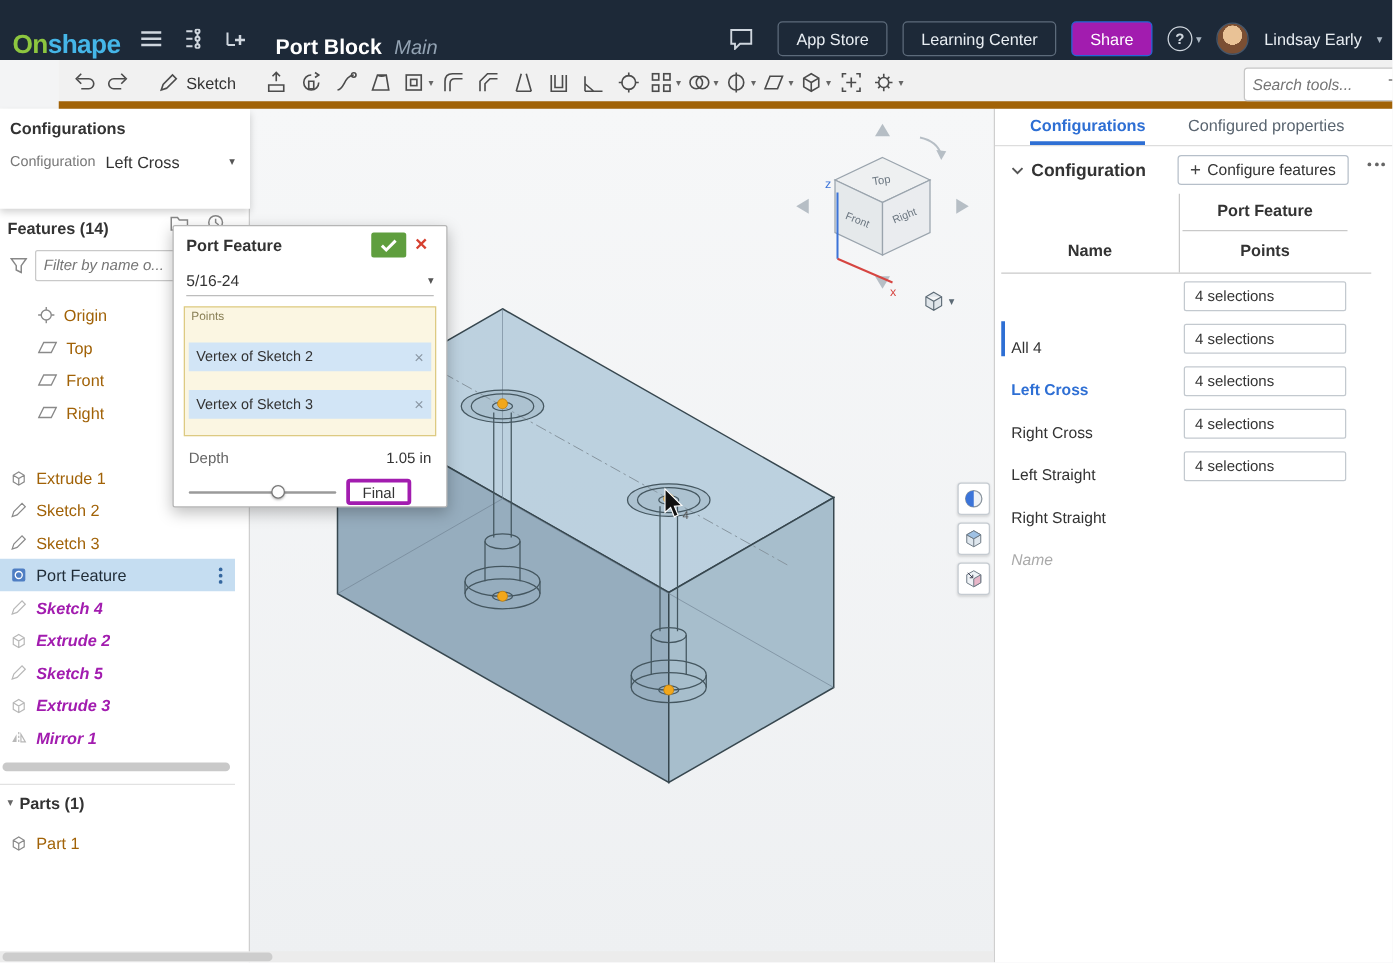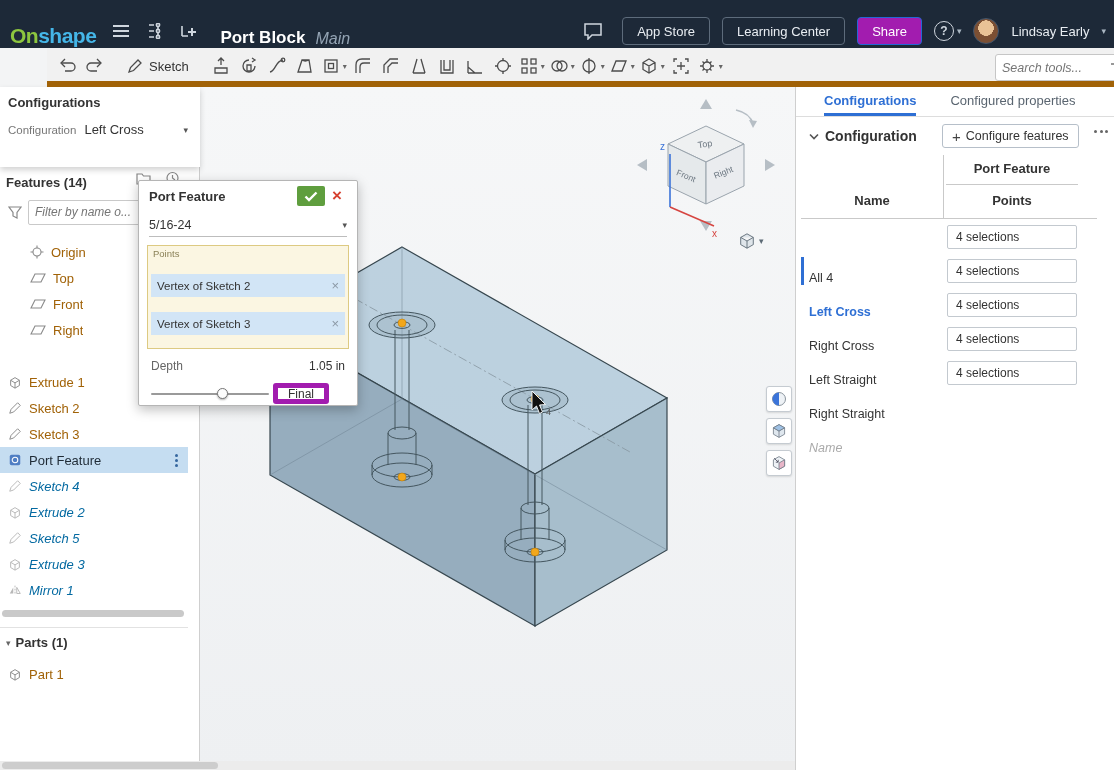--- a/index.html
+++ b/index.html
@@ -42,21 +42,21 @@
   .config-label { font-size:11.5px; color:#777; }
   .config-select { flex:1; display:flex; align-items:center; justify-content:space-between; font-size:13px; color:#333; cursor:pointer; padding-right:4px; }
   .features-header { position:absolute; left:6px; top:88px; font-size:13px; font-weight:bold; color:#333; }
   .fh-icons { position:absolute; left:136px; top:84px; display:flex; gap:14px; }
   .fh-icons svg { stroke:#888; fill:none; stroke-width:1.2; }
   .filter-row { position:absolute; left:8px; top:112px; width:184px; height:26px; display:flex; align-items:center; gap:6px; }
   .filter-row svg { stroke:#888; fill:none; stroke-width:1.2; flex:none; }
   .filter-row input { flex:1; height:25px; border:1px solid #c9c9c9; border-radius:2px; padding:0 6px; font-size:12px; font-style:italic; color:#000000; outline:none; min-width:0; font-family:inherit; }
   .trow { position:absolute; left:0; width:188px; height:26px; display:flex; align-items:center; padding-left:8px; cursor:pointer; color:#a16207; font-size:13px; gap:7px; }
   .trow.indent { padding-left:30px; }
-  .trow.dim { color:#0369a1; font-style:italic; }
+  .trow.dim { color:#a21caf; font-style:italic;font-weight:bold; }
   .trow.selected { background:#c5ddf1; color:#1f2b36; }
   .trow svg { flex:none; stroke:#8a8a8a; fill:none; stroke-width:1.1; }
   .trow.dim svg { stroke:#b8b8b8; }
   .tlabel { white-space:nowrap; overflow:hidden; }
   .dots-v { display:flex; flex-direction:column; gap:2px; margin-left:auto; margin-right:10px; }
   .dots-v i, .dots-h i { width:3px; height:3px; border-radius:50%; background:#35679f; display:block; }
   .dots-h { display:flex; gap:2.5px; align-items:center; }
   .dots-h i { background:#666; }
   .hscroll { position:absolute; left:2px; top:523px; width:182px; height:7px; background:#c9c9c9; border-radius:4px; }
   .vscroll { position:absolute; left:189px; top:141px; width:6px; height:150px; background:#c9c9c9; border-radius:3px; }
@@ -71,21 +71,21 @@
   .dlg-select { margin:2px 10px 0 10px; height:24px; border-bottom:1px solid #bdbdbd; display:flex; align-items:center; justify-content:space-between; font-size:12.5px; color:#333; cursor:pointer; }
   .points-box { margin:8px 8px 0 8px; height:104px; background:#fbf6e2; border:1px solid #ddca82; padding:2px 3px; overflow:hidden; }
   .points-label { font-size:9.5px; color:#8a8157; margin:0 0 2px 2px; }
   .pt-row { height:23px; background:#d2e5f6; margin-bottom:1px; display:flex; align-items:center; padding:0 6px; font-size:11.5px; color:#333;margin-top:15px; }
   .pt-row .x { margin-left:auto; color:#8b98a5; font-size:13px; cursor:pointer; }
   .depth-row { margin:10px 12px 0 12px; display:flex; justify-content:space-between; font-size:12px; }
   .depth-row .dl { color:#666; } .depth-row .dv { color:#333; }
   .slider-row { position:relative; margin:10px 12px 0 12px; height:22px; }
   .slider-track { position:absolute; left:0; top:10px; width:118px; height:2px; background:#9a9a9a; border-radius:1px; }
   .slider-handle { position:absolute; left:66px; top:5px; width:11px; height:11px; border-radius:50%; background:#fdfdfd; border:1px solid #777; box-shadow:0 1px 2px rgba(0,0,0,.3); cursor:pointer; }
-  .final-btn { position:absolute; right:16px; top:0; height:21px; padding:0 10px; border:5px solid #a21caf; border-radius:3px; background:#fff; font-size:12px; color:#333; display:flex; align-items:center; cursor:pointer; }
+  .final-btn { position:absolute; right:16px; top:0; height:21px; padding:0 10px; border:3px solid #a21caf; border-radius:3px; background:#fff; font-size:12px; color:#333; display:flex; align-items:center; cursor:pointer; }
   
   .viewport { position:absolute; left:200px; top:87px; width:595px; height:683px; background:linear-gradient(#f6f7f8,#eef0f2); z-index:1; }
   .viewcube-opt { position:absolute; left:538px; top:145px; display:flex; align-items:center; gap:3px; cursor:pointer; }
   .viewcube-opt svg { stroke:#5c6a75; fill:#dfe5ea; stroke-width:1; }
   .rail { position:absolute; left:566px; top:299px; display:flex; flex-direction:column; gap:6px; z-index:5; }
   .rail-btn { width:26px; height:26px; background:#fff; border:1px solid #c5cbd1; border-radius:3px; display:flex; align-items:center; justify-content:center; cursor:pointer; box-shadow:0 1px 2px rgba(0,0,0,.12); }
   
   .right-panel { position:absolute; left:795px; top:87px; width:319px; height:683px; background:#ffffff; border-left:1px solid #cfcfcf; z-index:10; }
   .rp-tabs { height:30px; border-bottom:1px solid #ddd; display:flex; align-items:stretch; padding-left:28px; gap:34px; }
   .rp-tab { display:flex; align-items:center; font-size:13px; color:#5a6570; cursor:pointer; border-bottom:3px solid transparent; }

